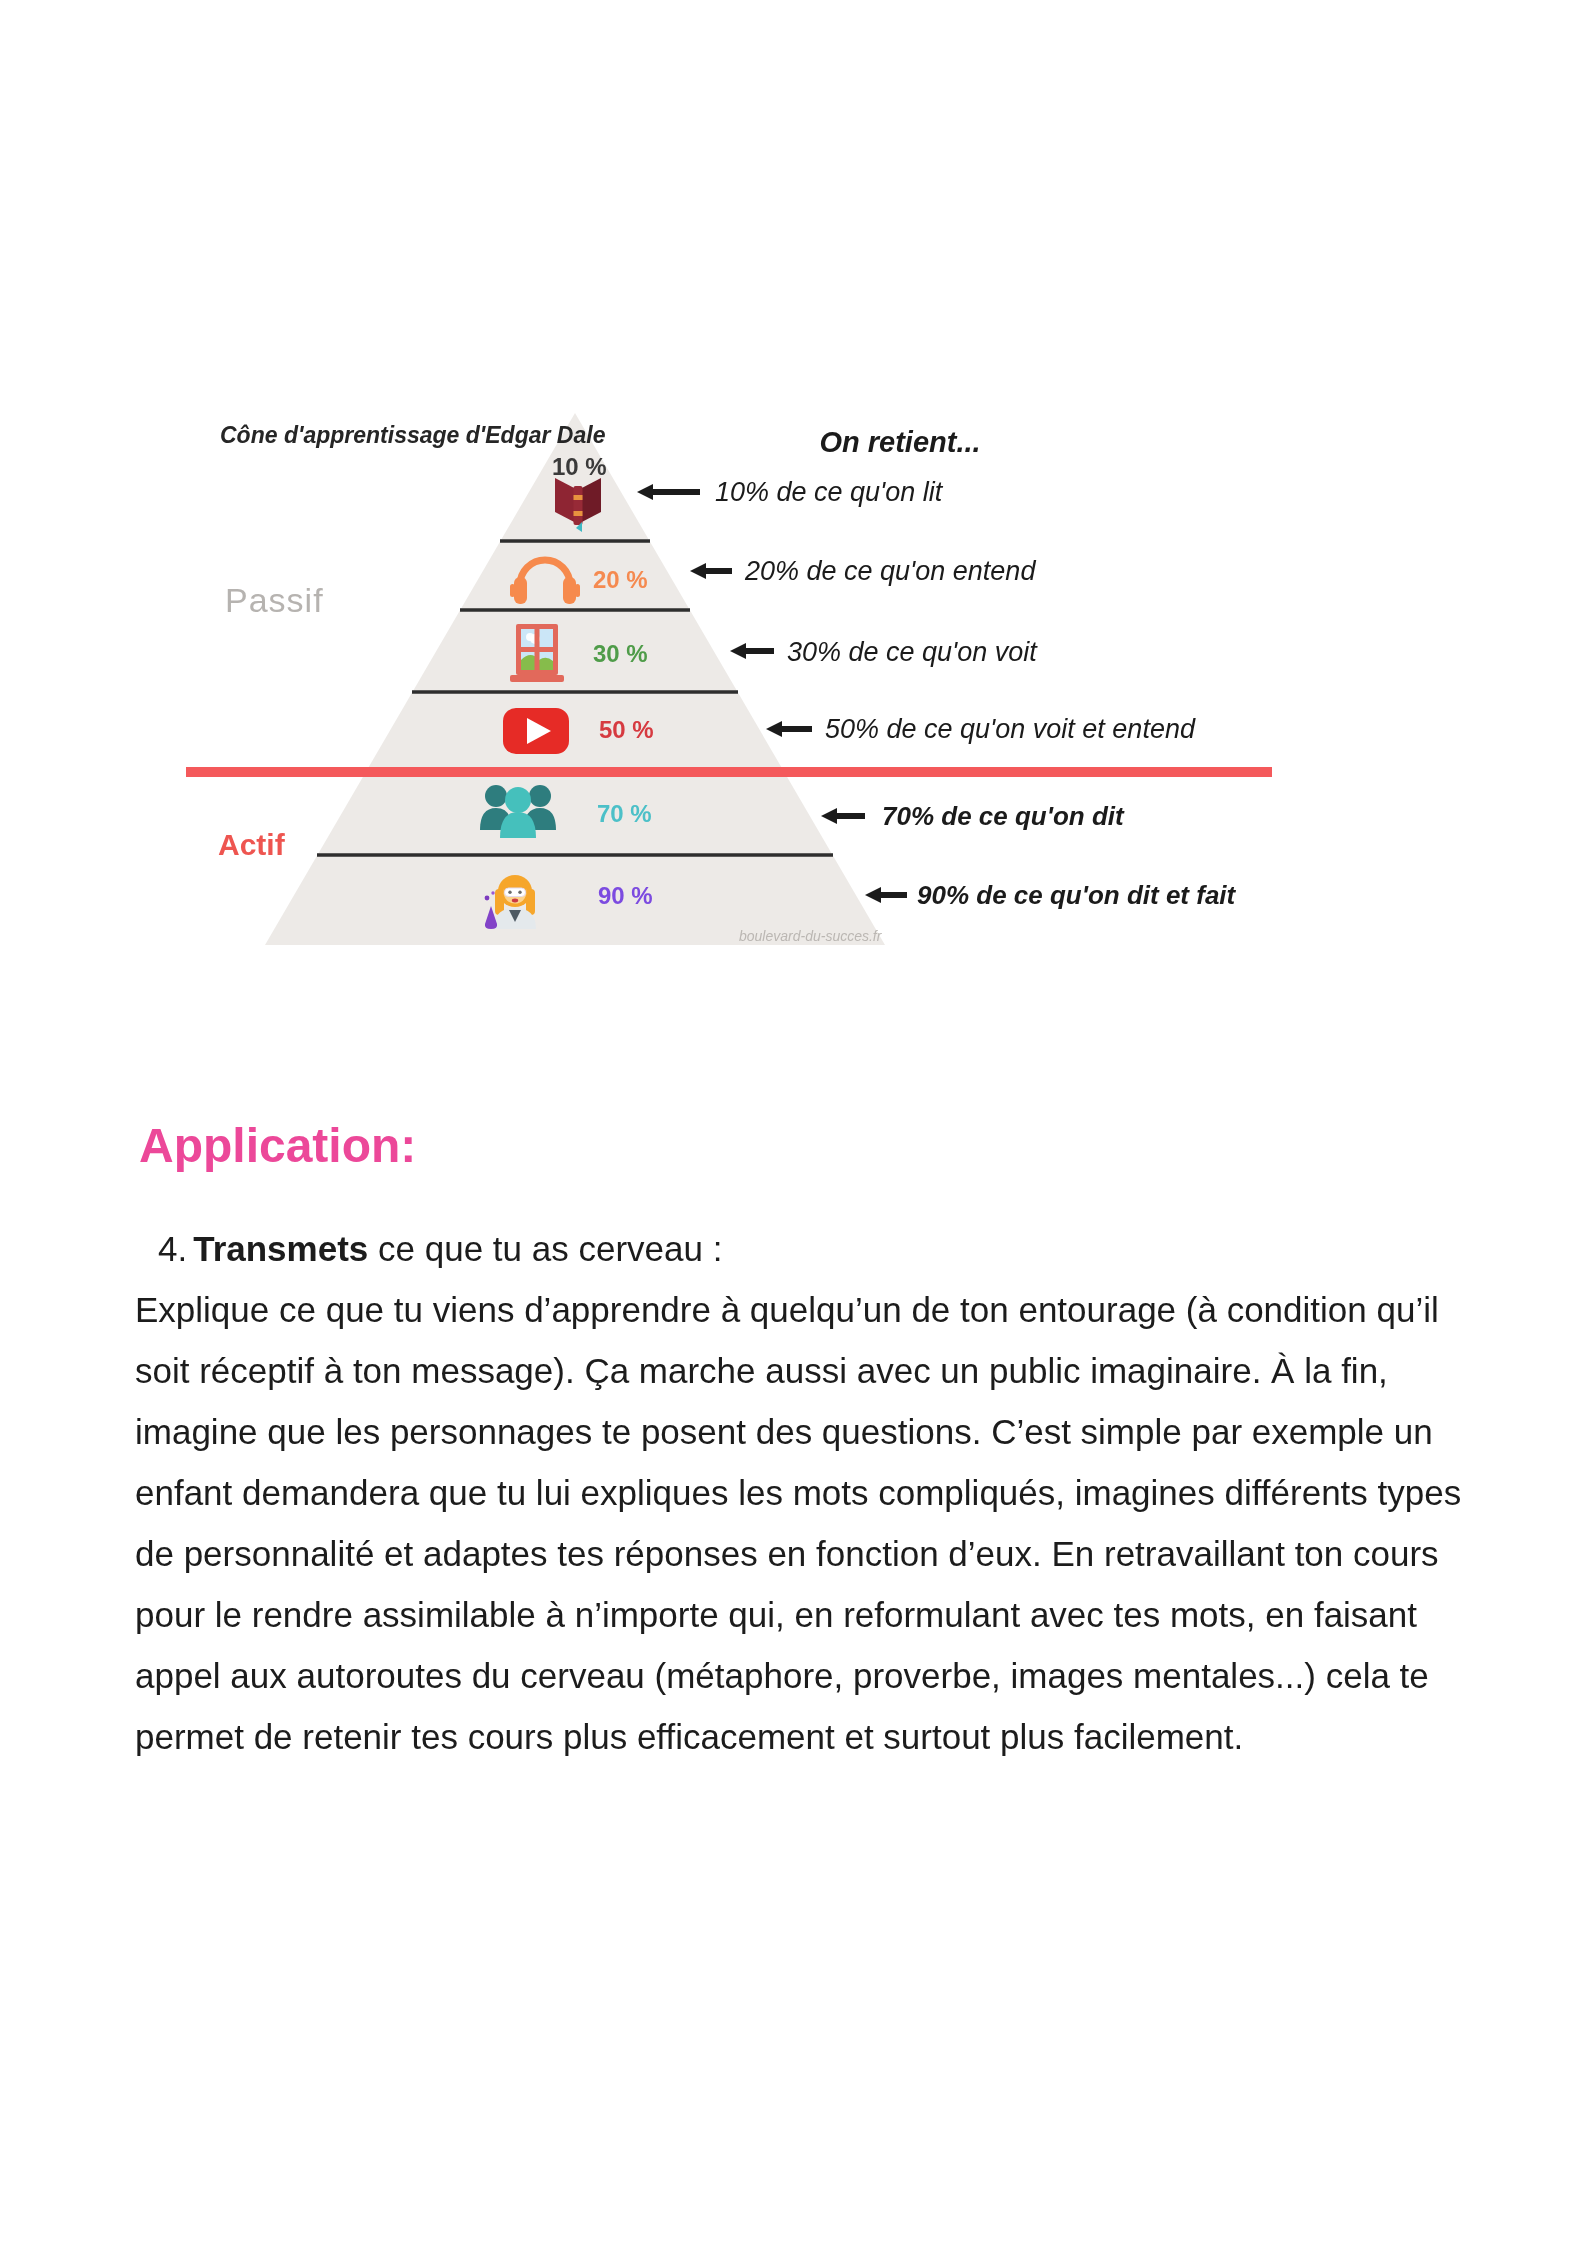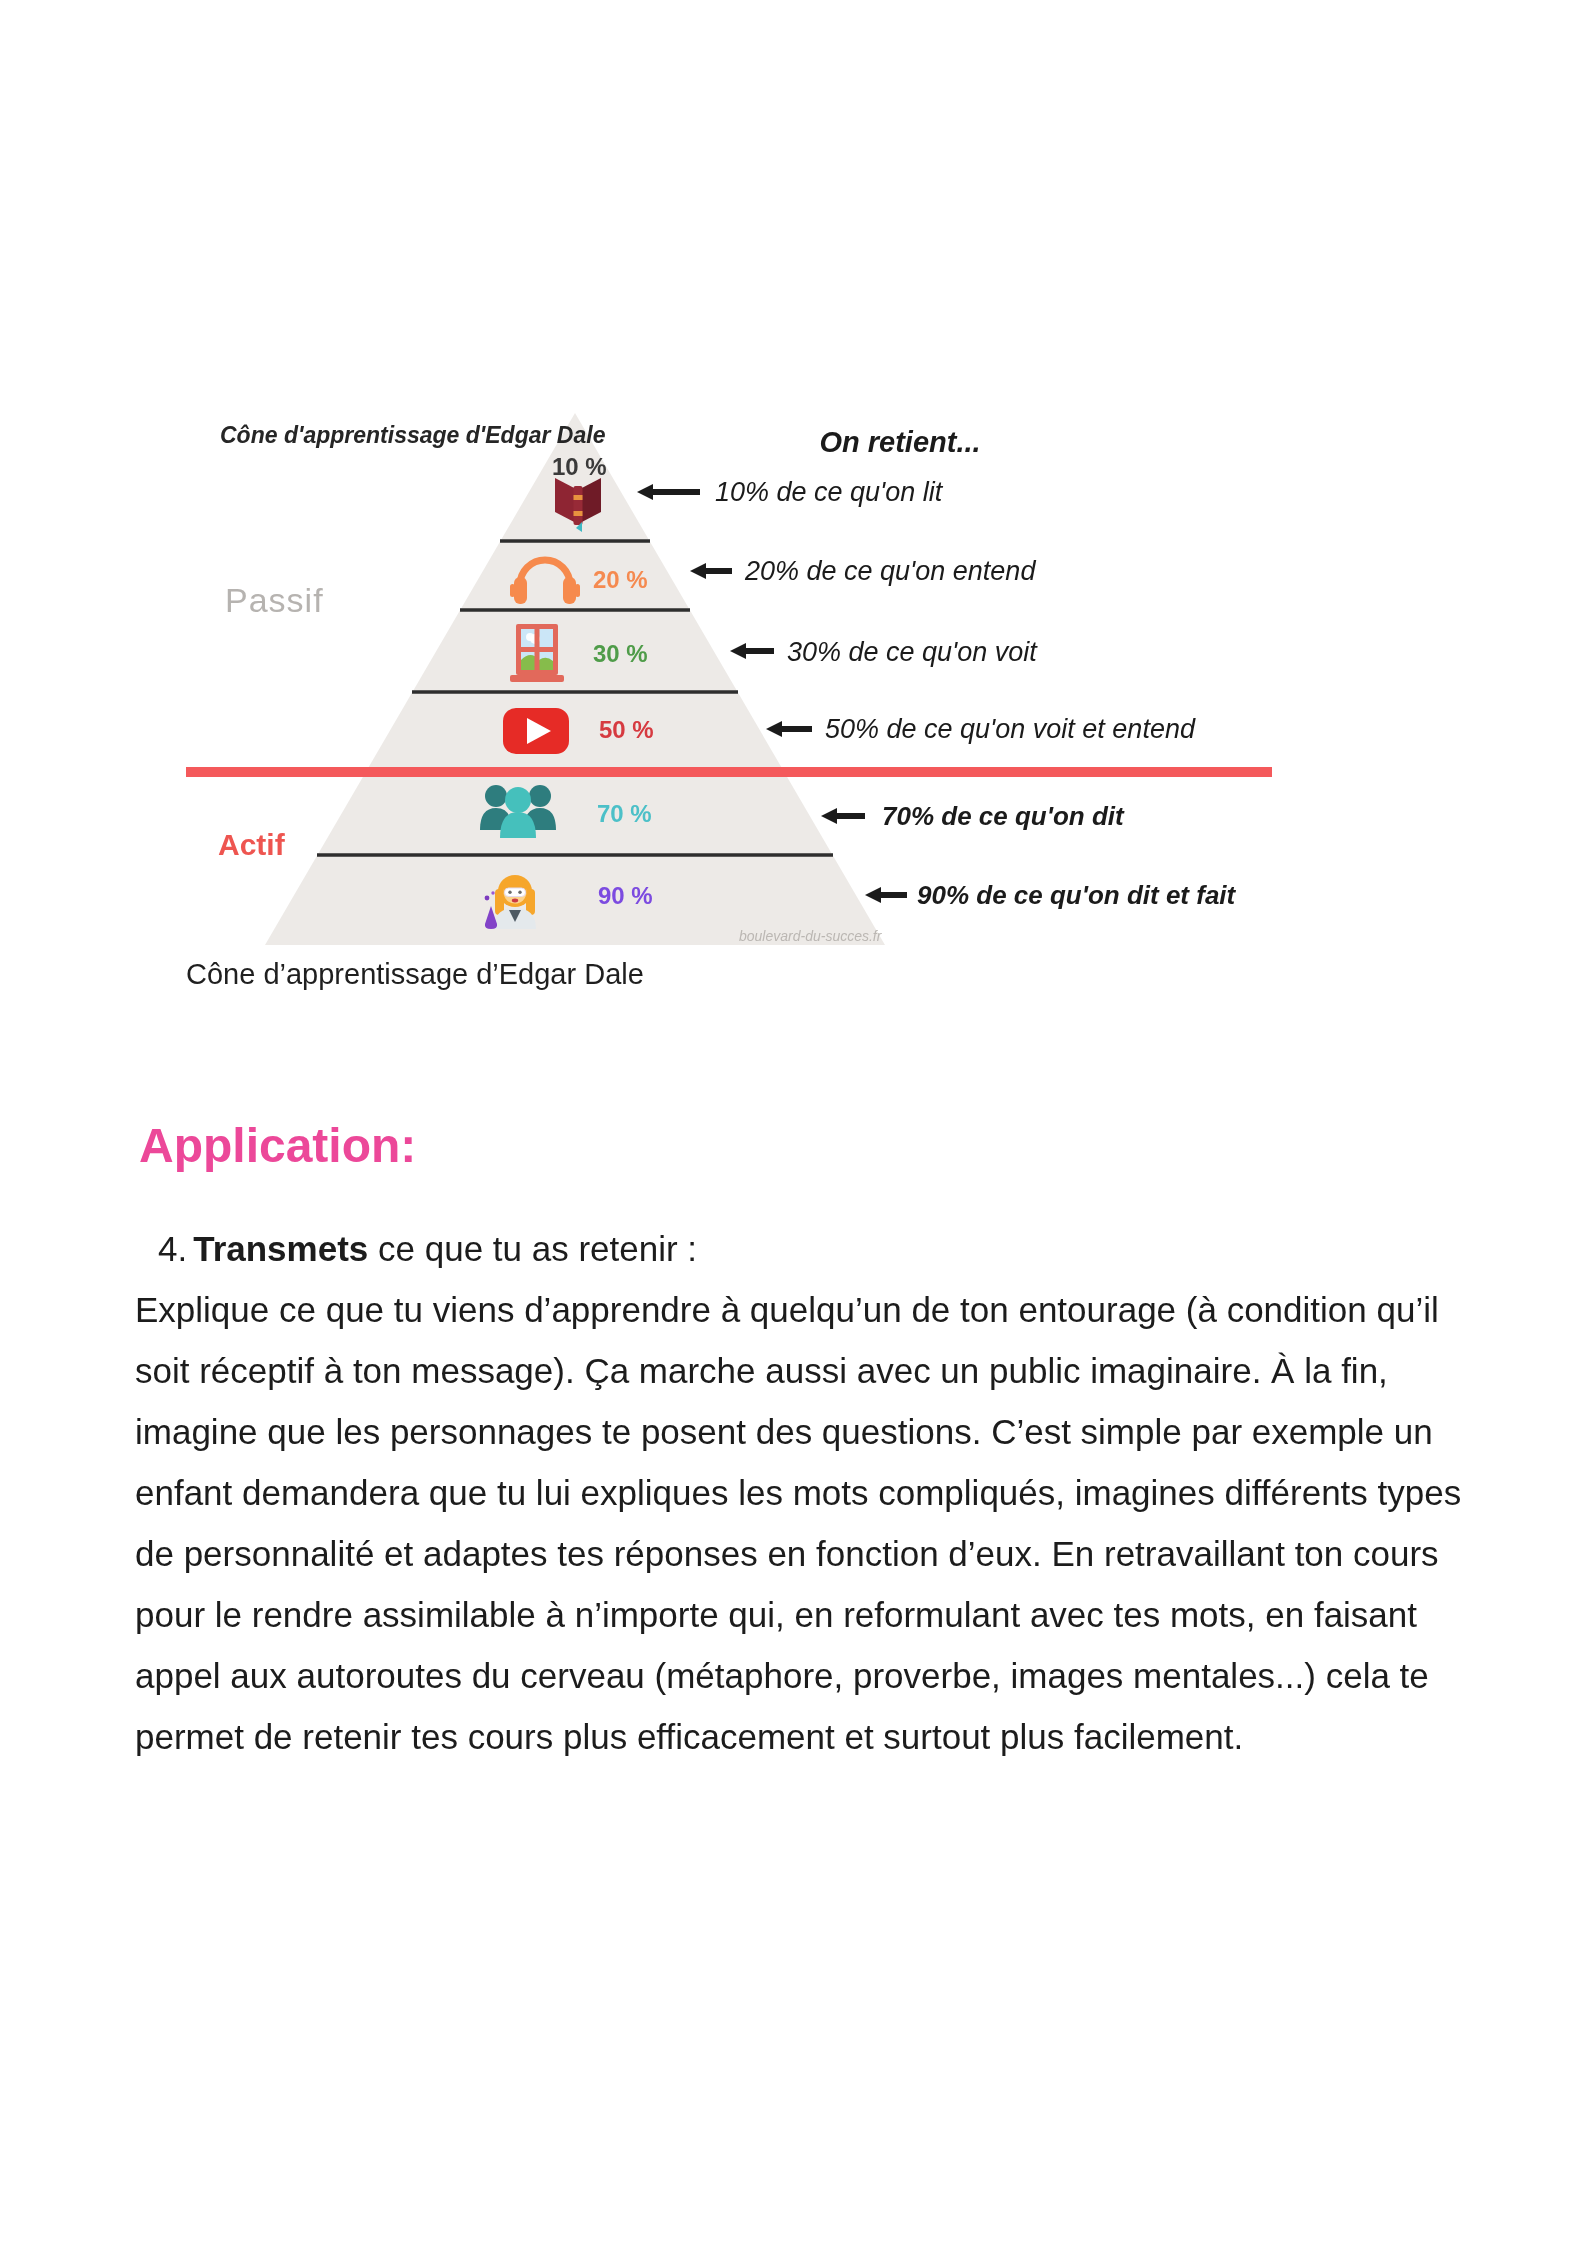--- a/index.html
+++ b/index.html
@@ -163,22 +163,21 @@
 
       <text x="585" y="101" class="d-label">10% de ce qu'on lit</text>
       <text x="615" y="180" class="d-label">20% de ce qu'on entend</text>
       <text x="657" y="261" class="d-label">30% de ce qu'on voit</text>
       <text x="695" y="338" class="d-label">50% de ce qu'on voit et entend</text>
       <text x="752" y="425" class="d-label d-label-b">70% de ce qu'on dit</text>
       <text x="787" y="504" class="d-label d-label-b">90% de ce qu'on dit et fait</text>
     </svg>
   </div>
 
-  <div class="caption">Cône d’apprentissage d’Edgar Dale</div>
 
   <div class="application">Application:</div>
 
   <div class="content">
-    <div class="item"><span class="num">4.</span><b>Transmets</b><span> ce que tu as retenir :</span></div>
+    <div class="item"><span class="num">4.</span><b>Transmets</b><span> ce que tu as cerveau :</span></div>
     <div class="para">Explique ce que tu viens d’apprendre à quelqu’un de ton entourage (à condition qu’il soit réceptif à ton message). Ça marche aussi avec un public imaginaire. À la fin, imagine que les personnages te posent des questions. C’est simple par exemple un enfant demandera que tu lui expliques les mots compliqués, imagines différents types de personnalité et adaptes tes réponses en fonction d’eux. En retravaillant ton cours pour le rendre assimilable à n’importe qui, en reformulant avec tes mots, en faisant appel aux autoroutes du cerveau (métaphore, proverbe, images mentales...) cela te permet de retenir tes cours plus efficacement et surtout plus facilement.</div>
   </div>
 
 </div>
 
 </body></html>

